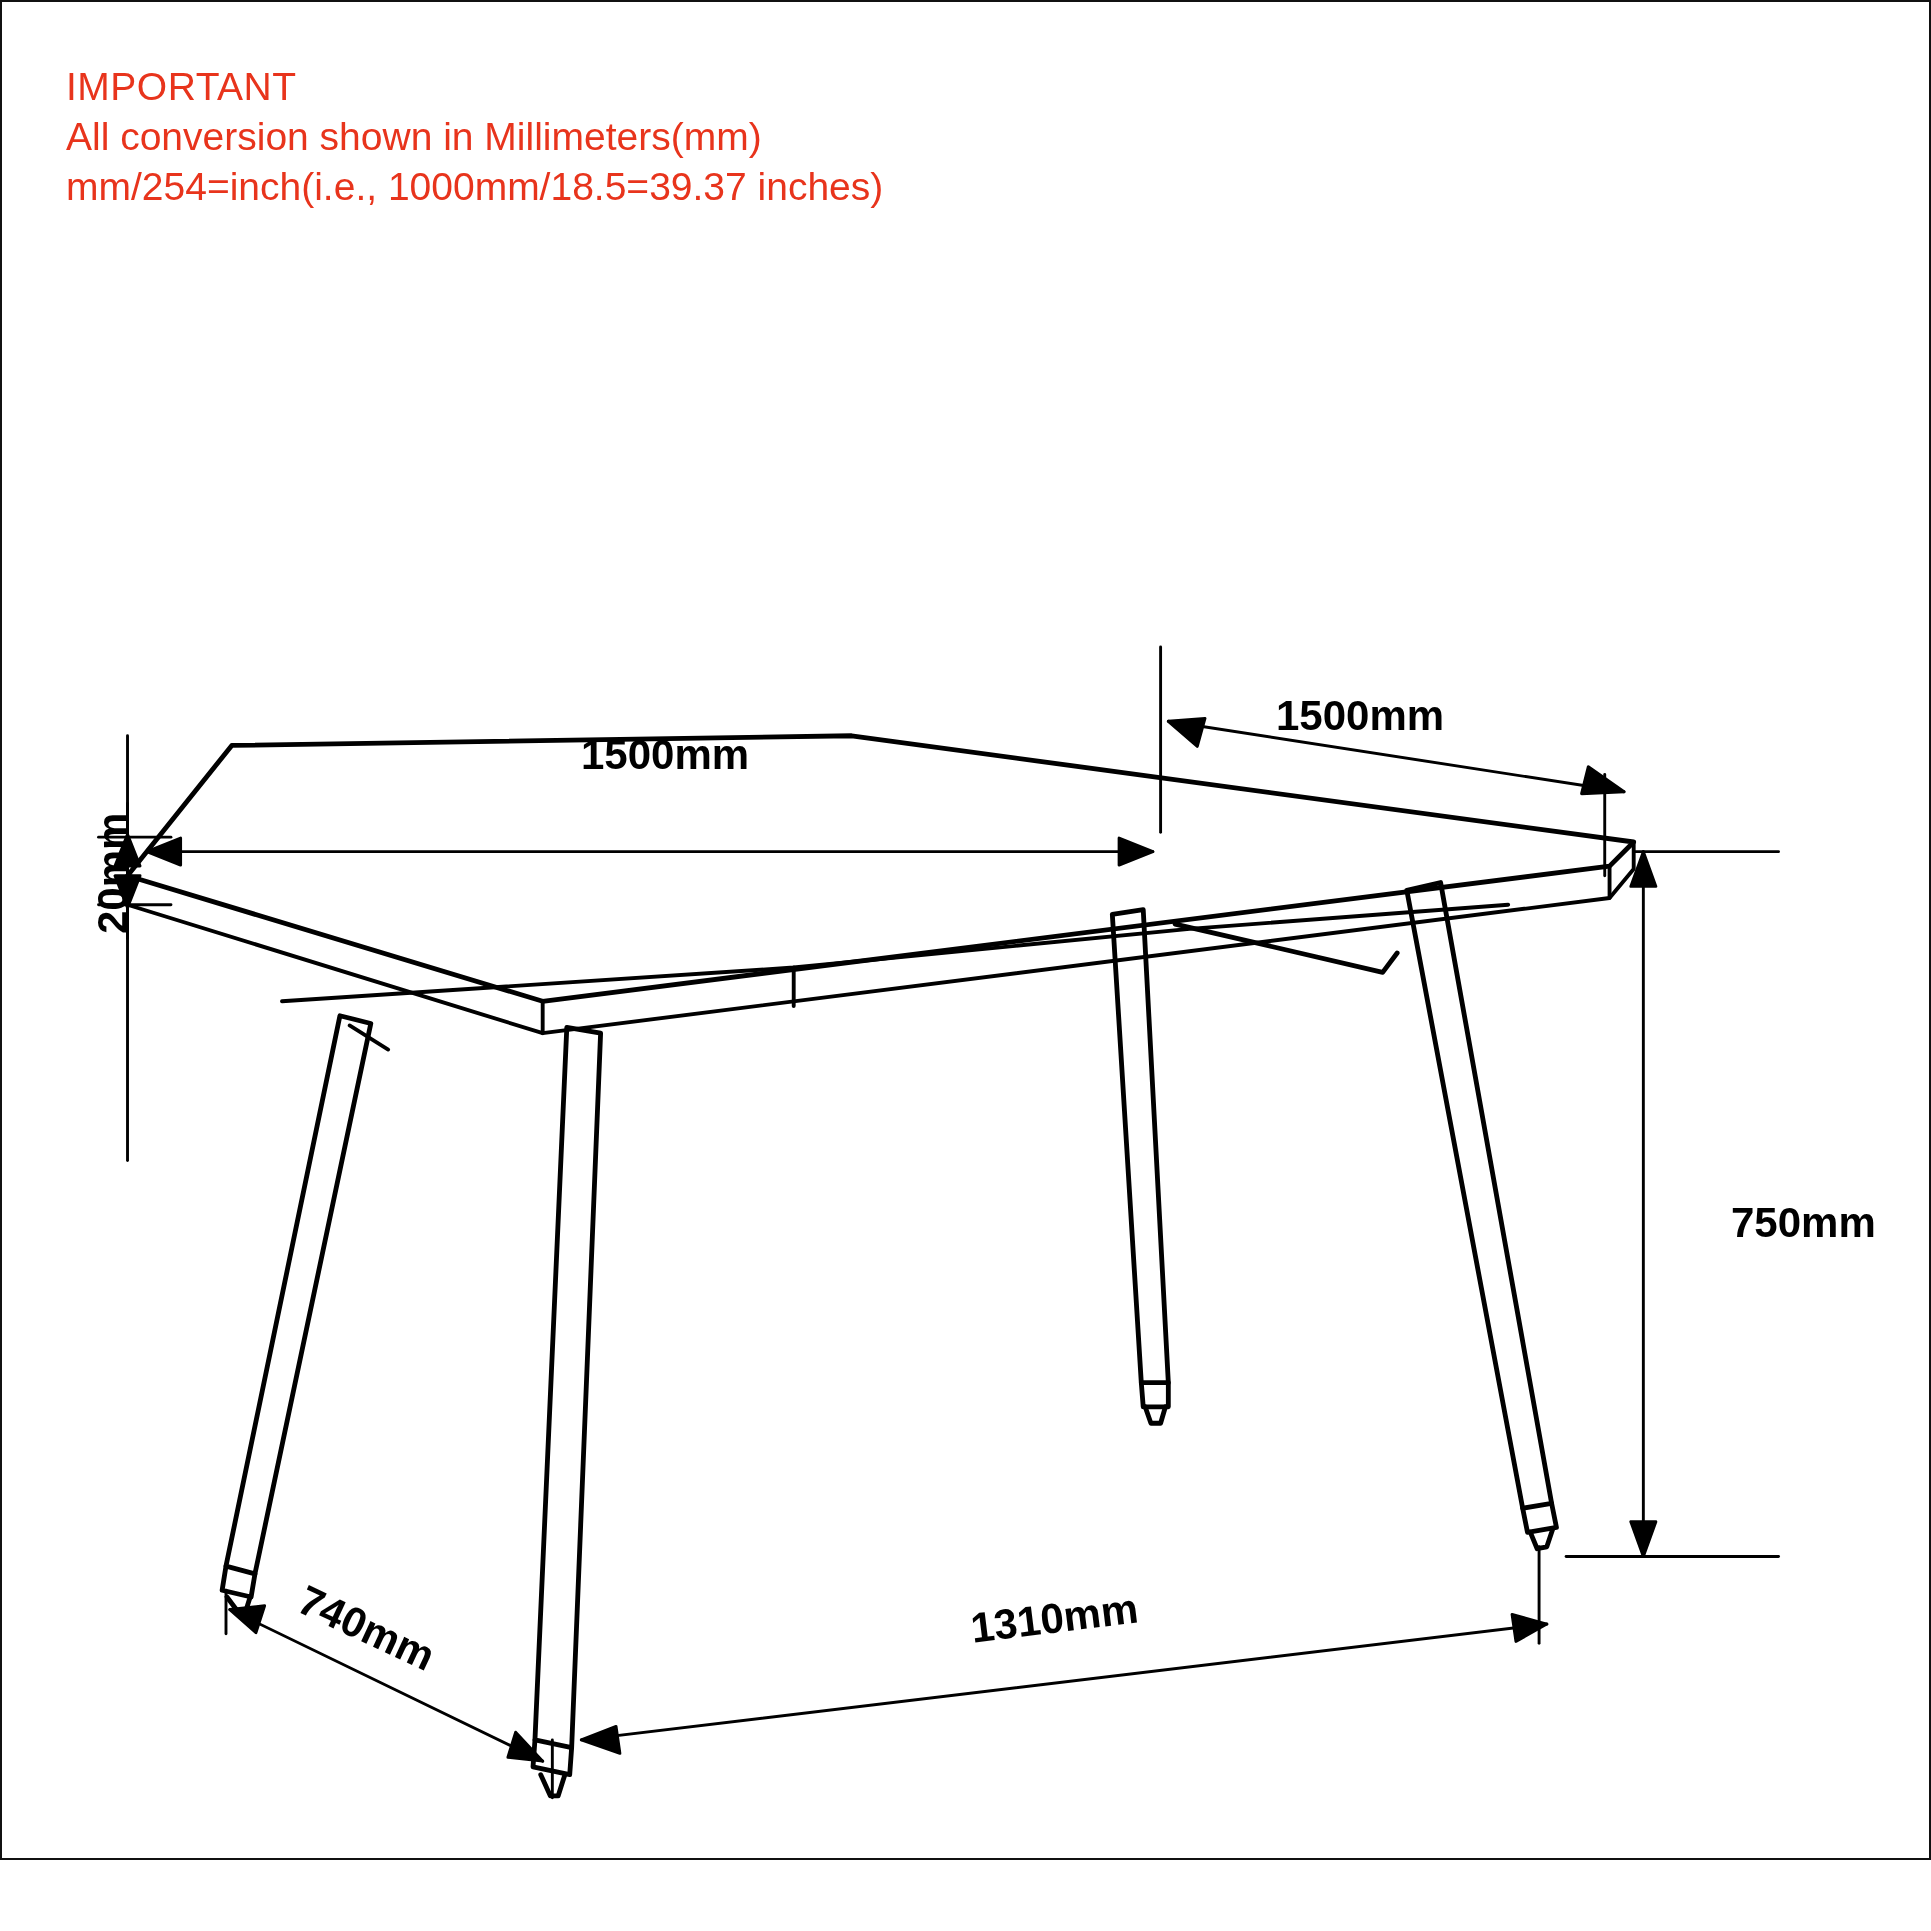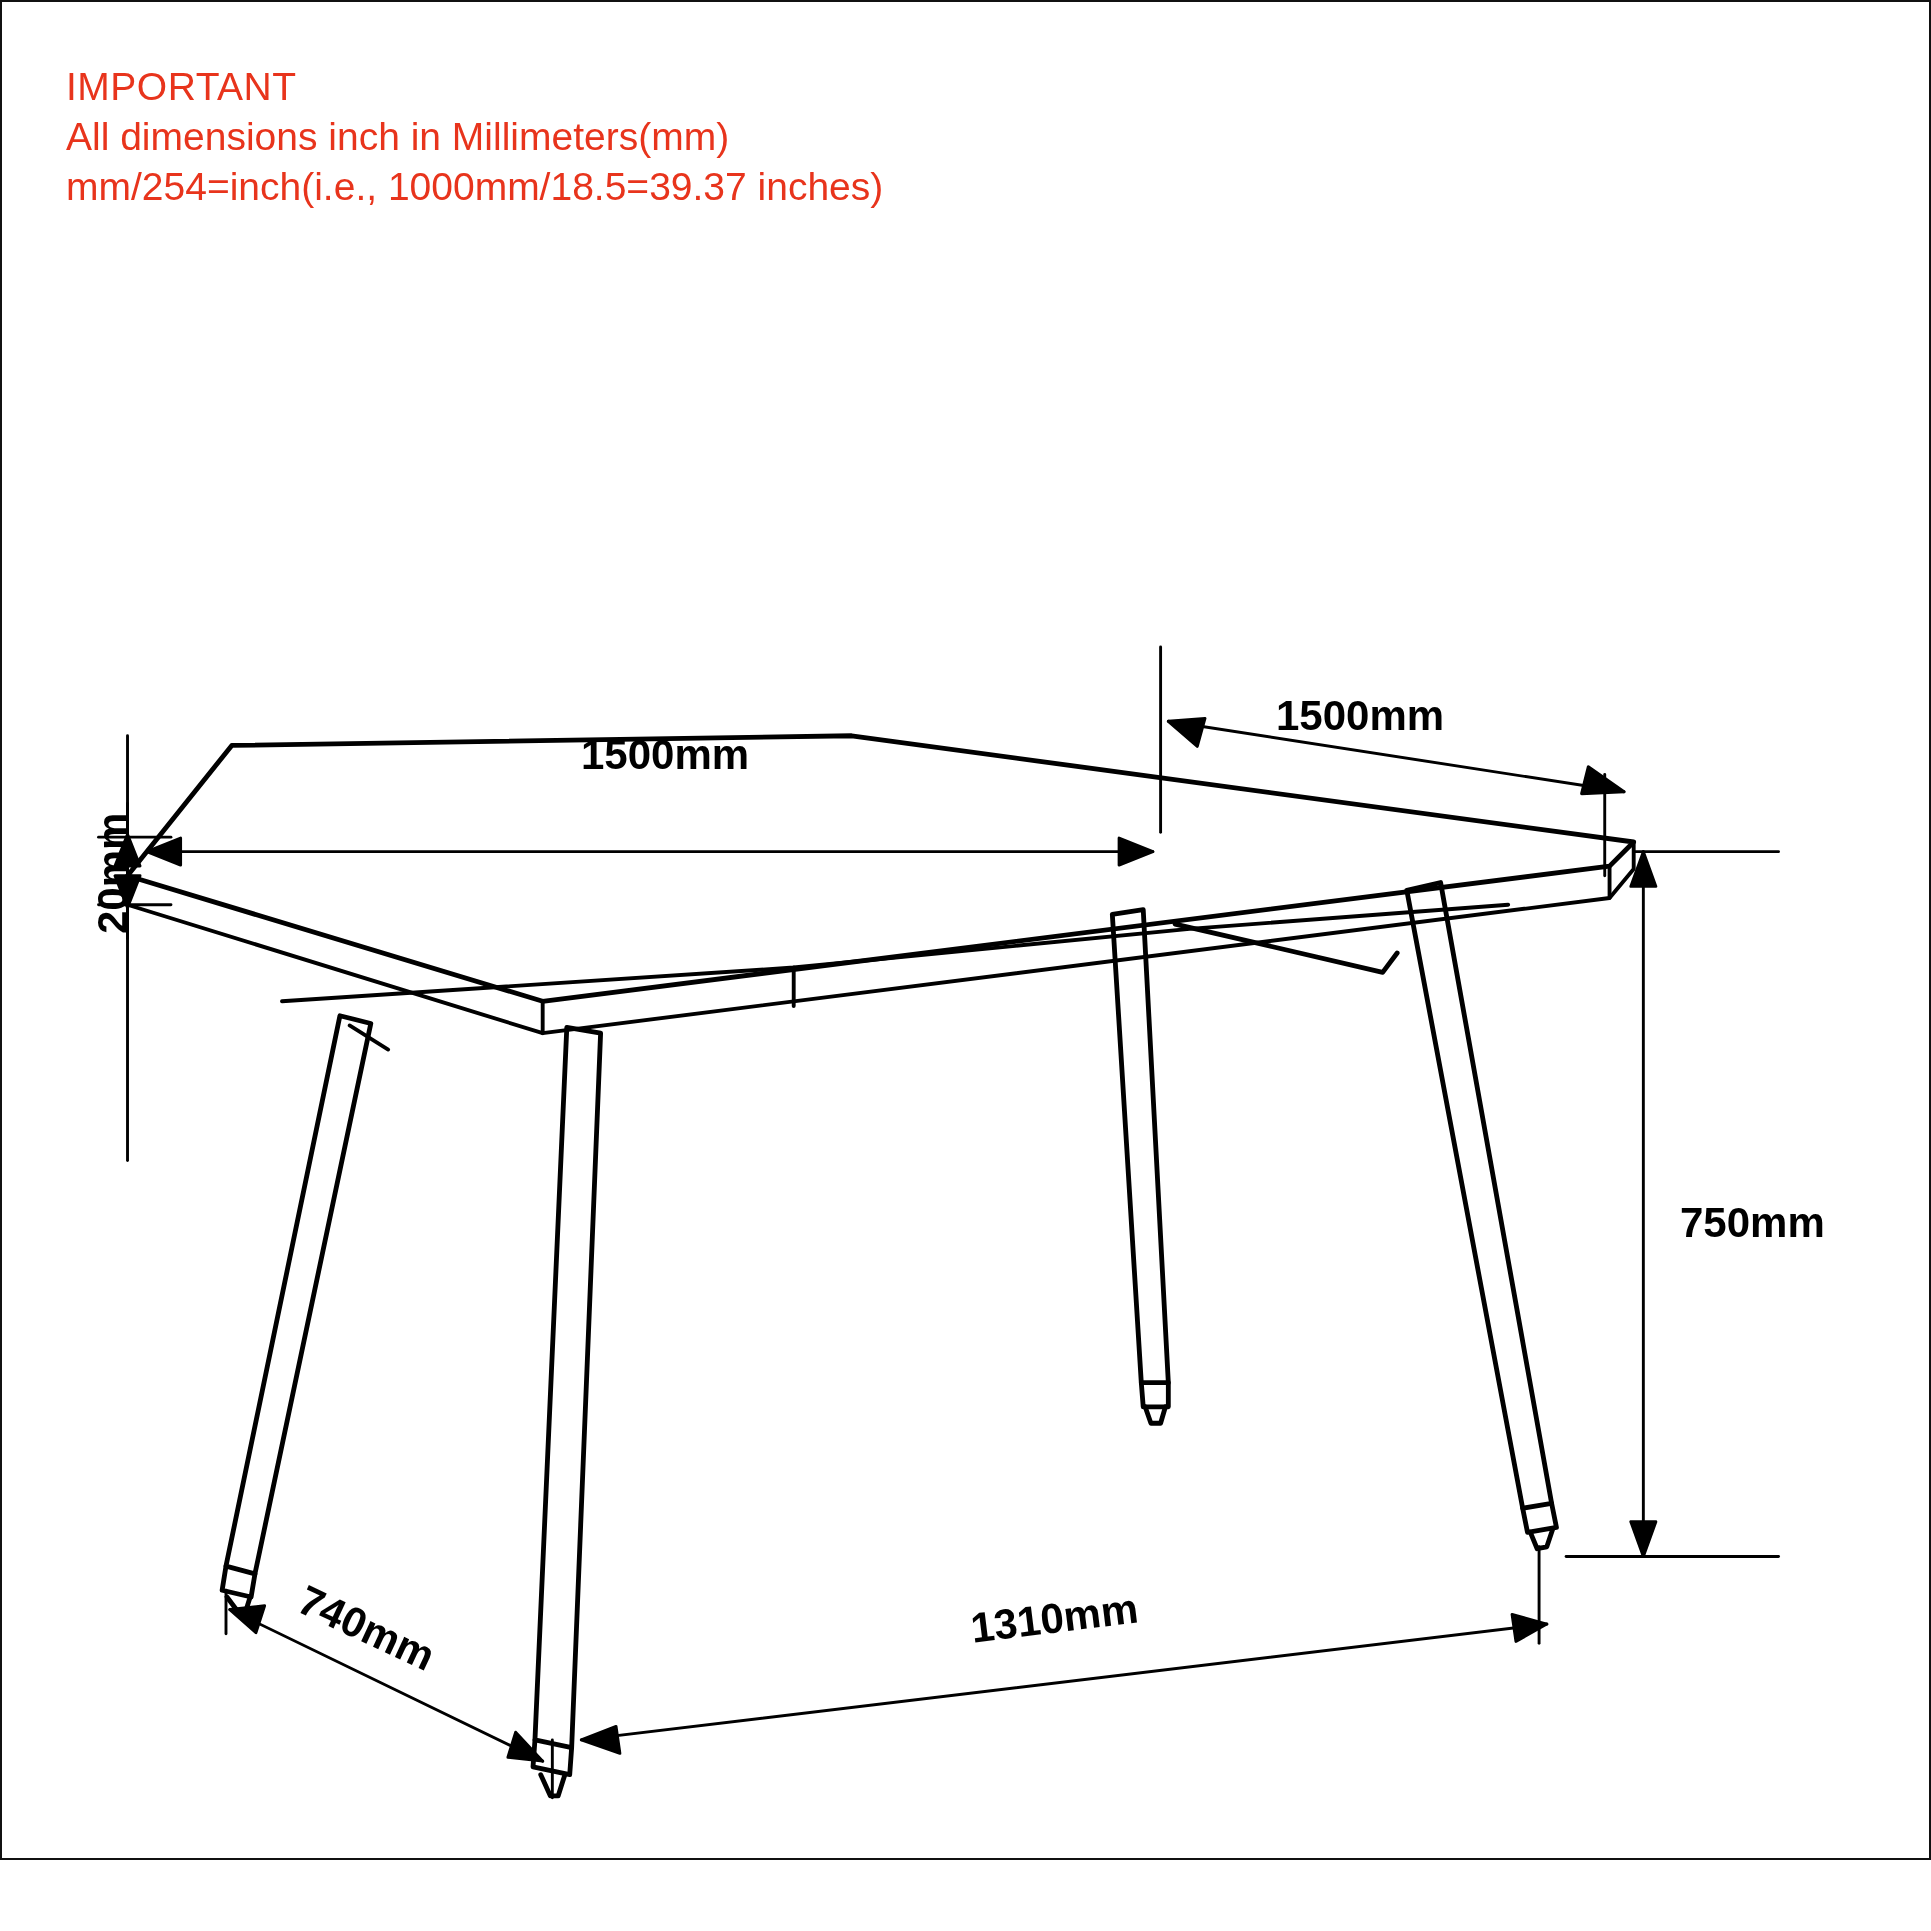--- a/index.html
+++ b/index.html
@@ -135,30 +135,30 @@
         <path d="M 600,1800 L 636,1786 L 640,1814 Z" fill="#000000"></path>
         <path d="M 1600,1680 L 1564,1670 L 1568,1698 Z" fill="#000000"></path>
         <path d="M 1592,1600 L 1592,1700"></path>
 
       </g>
     </g>
   </svg>
 
   <div class="note-block">
     <span class="note-title">IMPORTANT</span>
-    <span class="note-line">All dimensions inch in Millimeters(mm)</span>
+    <span class="note-line">All conversion shown in Millimeters(mm)</span>
     <span class="note-line">mm/254=inch(i.e., 1000mm/18.5=39.37 inches)</span>
   </div>
 
   <div class="dim-label" style="left:579px; top:729px;">1500mm</div>
 
   <div class="dim-label" style="left:1274px; top:690px;">1500mm</div>
 
   <div class="dim-label rot" style="left:87px; top:932px;">20mm</div>
 
-  <div class="dim-label" style="left:1678px; top:1197px;">750mm</div>
+  <div class="dim-label" style="left:1729px; top:1197px;">750mm</div>
 
   <div class="dim-label" style="left:309px; top:1574px; transform:rotate(25deg); transform-origin:left top;">740mm</div>
 
   <div class="dim-label" style="left:966px; top:1603px; transform:rotate(-7deg); transform-origin:left top;">1310mm</div>
 
 </div>
 
 
 </body></html>

